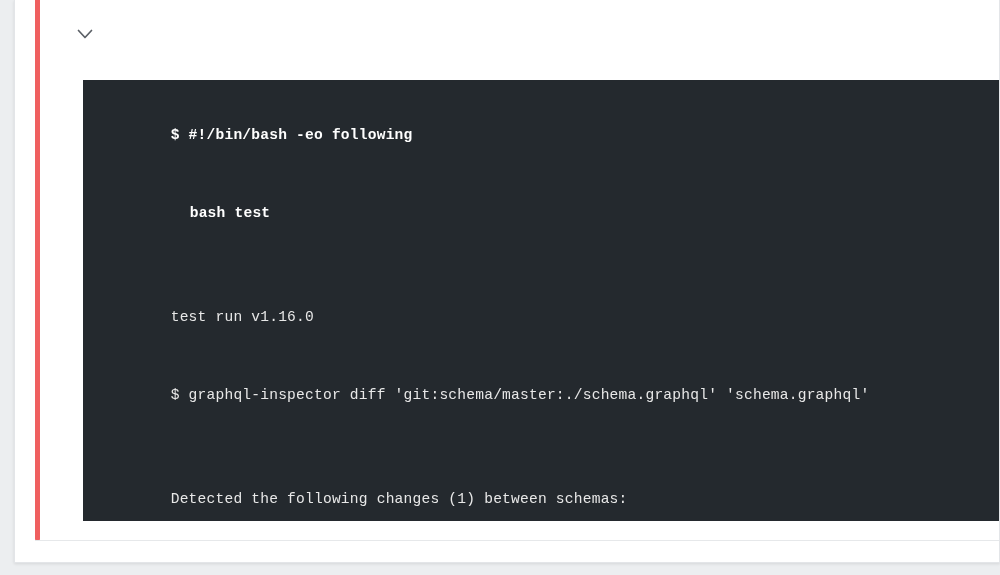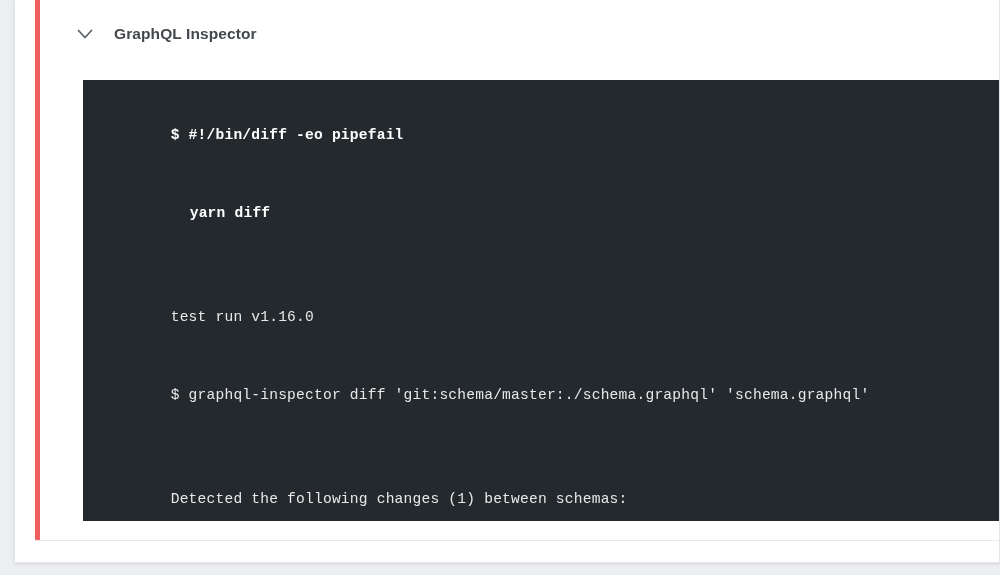--- a/index.html
+++ b/index.html
@@ -129,29 +129,28 @@
   <div class="card">
 
     <div class="status-rail"></div>
 
     <div class="check-header">
       <span class="chevron">
         <svg width="22" height="22" viewBox="0 0 22 22" aria-hidden="true">
           <path d="M4.5 7.5 L11 14.5 L17.5 7.5" fill="none" stroke="#5b6066" stroke-width="1.7" stroke-linecap="round" stroke-linejoin="round"></path>
         </svg>
       </span>
-      <span class="check-title">GraphQL Inspector</span>
     </div>
 
     <div class="terminal">
       <div class="term-line bold">
-        <span>$ #!/bin/diff -eo pipefail</span>
+        <span>$ #!/bin/bash -eo following</span>
       </div>
       <div class="term-line bold indent">
-        <span>yarn diff</span>
+        <span>bash test</span>
       </div>
       <div class="term-line blank">&nbsp;</div>
       <div class="term-line">
         <span>test run v1.16.0</span>
       </div>
       <div class="term-line">
         <span>$ graphql-inspector diff 'git:schema/master:./schema.graphql' 'schema.graphql'</span>
       </div>
       <div class="term-line blank">&nbsp;</div>
       <div class="term-line">

